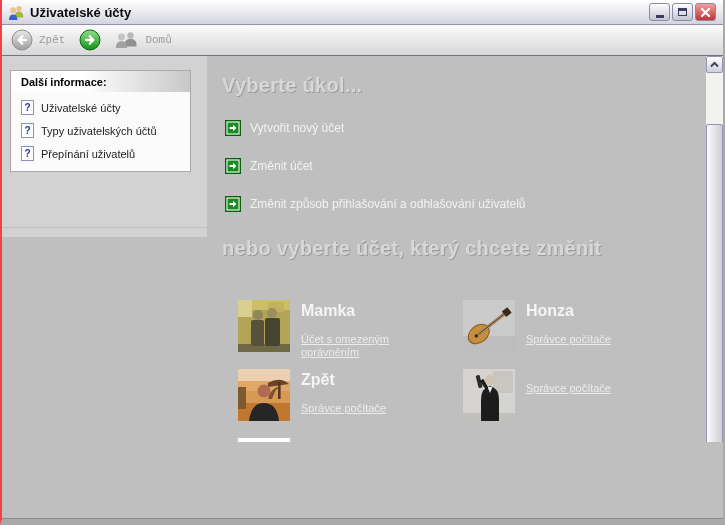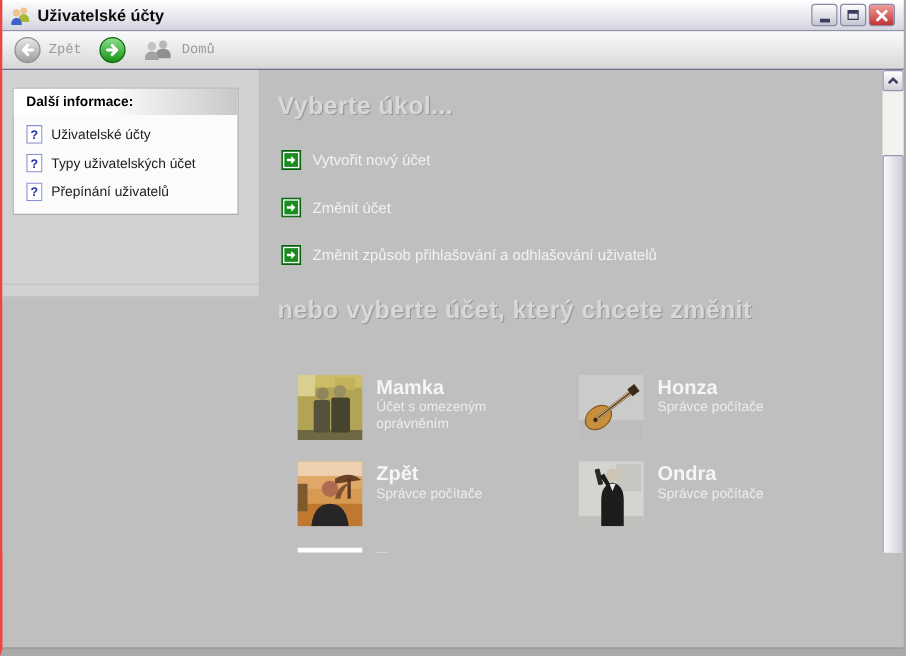--- a/index.html
+++ b/index.html
@@ -76,21 +76,21 @@
   .task-icon { width: 16px; height: 16px; flex: 0 0 auto; }
   .task-label { font-size: 12px; color: #f2f2f2; white-space: nowrap; }
   
   .accounts {
     position: absolute; left: 236px; top: 244px;
     display: grid; grid-template-columns: 225px 225px; grid-auto-rows: 69px;
   }
   .account { display: flex; gap: 11px; cursor: pointer; }
   .account-pic { width: 52px; height: 52px; flex: 0 0 52px; display: block; }
   .account-name { font-size: 16px; font-weight: bold; color: #f5f5f5; margin-top: 2px; white-space: nowrap; }
-  .account-type { font-size: 11px; color: #ececec; width: 126px; line-height: 13px; margin-top: 0; }
+  .account-type { font-size: 11px; color: #ececec; width: 126px; line-height: 13px; margin-top: 13px; text-decoration: underline; }
   
   .scrollbar { position: absolute; right: 0; top: 0; width: 17px; height: 461px; background: #f2f2ee; }
   .sb-btn {
     position: absolute; left: 0; width: 17px; height: 17px;
     background: linear-gradient(#ffffff, #cfcfda);
     border: 1px solid #9595b2; border-radius: 2px;
     display: flex; align-items: center; justify-content: center; cursor: pointer;
   }
   .sb-up { top: 0; } .sb-down { bottom: 0; }
   .sb-thumb {
@@ -177,21 +177,21 @@
           <rect x="0.5" y="0.5" width="12" height="14" fill="#ffffff" stroke="#8892cc"></rect>
           <text x="6.5" y="11" font-size="10" font-weight="bold" fill="#2233aa" text-anchor="middle" font-family="Liberation Sans, sans-serif">?</text>
         </svg>
         <span>Uživatelské účty</span>
       </div>
       <div class="info-item">
         <svg class="help-icon" viewBox="0 0 13 15">
           <rect x="0.5" y="0.5" width="12" height="14" fill="#ffffff" stroke="#8892cc"></rect>
           <text x="6.5" y="11" font-size="10" font-weight="bold" fill="#2233aa" text-anchor="middle" font-family="Liberation Sans, sans-serif">?</text>
         </svg>
-        <span>Typy uživatelských účet</span>
+        <span>Typy uživatelských účtů</span>
       </div>
       <div class="info-item">
         <svg class="help-icon" viewBox="0 0 13 15">
           <rect x="0.5" y="0.5" width="12" height="14" fill="#ffffff" stroke="#8892cc"></rect>
           <text x="6.5" y="11" font-size="10" font-weight="bold" fill="#2233aa" text-anchor="middle" font-family="Liberation Sans, sans-serif">?</text>
         </svg>
         <span>Přepínání uživatelů</span>
       </div>
     </div>
 
@@ -292,21 +292,20 @@
           <rect width="52" height="52" fill="#d6d4d0"></rect>
           <rect x="30" y="2" width="20" height="22" fill="#c8c6c0"></rect>
           <rect y="44" width="52" height="8" fill="#c2c0bc"></rect>
           <rect x="14" y="6" width="4" height="13" rx="1" fill="#2a2a2a" transform="rotate(-14 16 12)"></rect>
           <circle cx="27" cy="11" r="5.2" fill="#cfc4b4"></circle>
           <path d="M18 52V31q0-12 9-14 9 2 9 14v21z" fill="#1c1c1c"></path>
           <path d="M24.5 18l2.5 6 2.5-6z" fill="#e8e8e8"></path>
           <path d="M23 21l-6-9 3.2-2.2 5 8.6z" fill="#1c1c1c"></path>
         </svg>
         <div>
-          <div class="account-name">Ondra</div>
           <div class="account-type">Správce počítače</div>
         </div>
       </div>
 
       <div class="account">
         <svg class="account-pic" viewBox="0 0 52 52">
           <rect width="52" height="52" fill="#ffffff"></rect>
           <path d="M21 16v-4q0-3.5 5-3.5t5 3.5v4" stroke="#555555" stroke-width="2.6" fill="none"></path>
           <rect x="7" y="15" width="38" height="29" rx="4" fill="#585858" stroke="#383838"></rect>
           <rect x="11" y="19" width="11" height="6" fill="#cfcfcf" transform="rotate(-14 16 22)"></rect>

